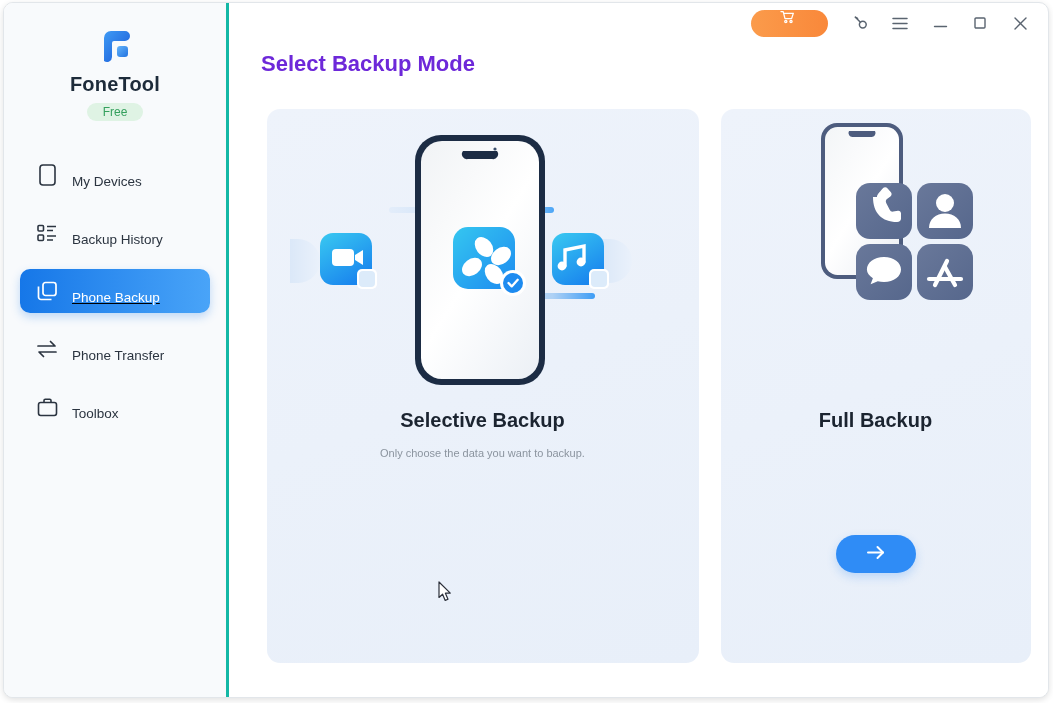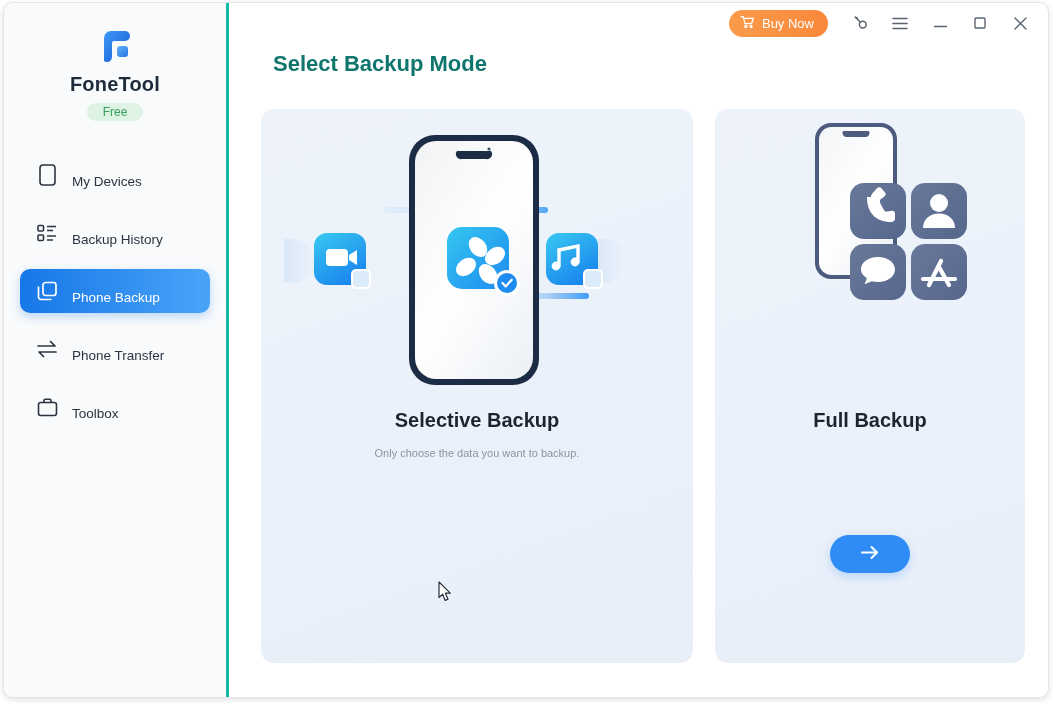--- a/index.html
+++ b/index.html
@@ -63,20 +63,21 @@
   }
   .nav-item .nav-label {
     margin-left: 10px;
     font-size: 13.5px;
     color: #2b3440;
     margin-top: 12px;
   }
   .nav-item.active {
     background: linear-gradient(90deg, #1677e8 0%, #49a4f8 100%);
     box-shadow: 0 4px 10px rgba(36,126,229,0.28);
+    text-decoration: underline;
   }
   .nav-item.active .nav-ico,
   .nav-item.active .nav-label { color: #ffffff; }
   
   #titlebar {
     position: absolute;
     left: 225px; top: 0;
     width: 821px; height: 40px;
     display: flex;
     align-items: center;
@@ -87,47 +88,49 @@
     display: flex; align-items: center;
     gap: 7px;
     height: 27px;
     padding: 0 14px 0 11px;
     border-radius: 14px;
     background: linear-gradient(90deg, #fb9b4b 0%, #f9883a 100%);
     color: #ffffff;
     font-size: 13px;
     cursor: pointer;
     border: none;
+    flex-direction: column;
   }
   .tb-btn {
     width: 36px; height: 28px;
     display: flex; align-items: center; justify-content: center;
     color: #5a6470;
     cursor: pointer;
     margin-left: 4px;
   }
   .tb-btn:first-of-type { margin-left: 14px; }
   
   #main {
     position: absolute;
     left: 225px; top: 40px;
     width: 821px; height: 656px;
     background: #ffffff;
   }
   #page-title {
     position: absolute;
-    left: 44px; top: 8px;
-    font-size: 22px; font-weight: bold; color: #0f766e;
+    left: 32px; top: 8px;
+    font-size: 22px; font-weight: bold; color: #6d28d9;
   }
   #cards {
     position: absolute;
     left: 32px; top: 66px;
     width: 775px; height: 554px;
     display: flex;
     gap: 22px;
+    justify-content: center;
   }
   .card {
     position: relative;
     background: linear-gradient(160deg, #eef3fb 0%, #e8eff9 100%);
     border-radius: 13px;
     overflow: hidden;
   }
   .card.selective { width: 432px; }
   .card.full { width: 310px; }
   .card-title {

